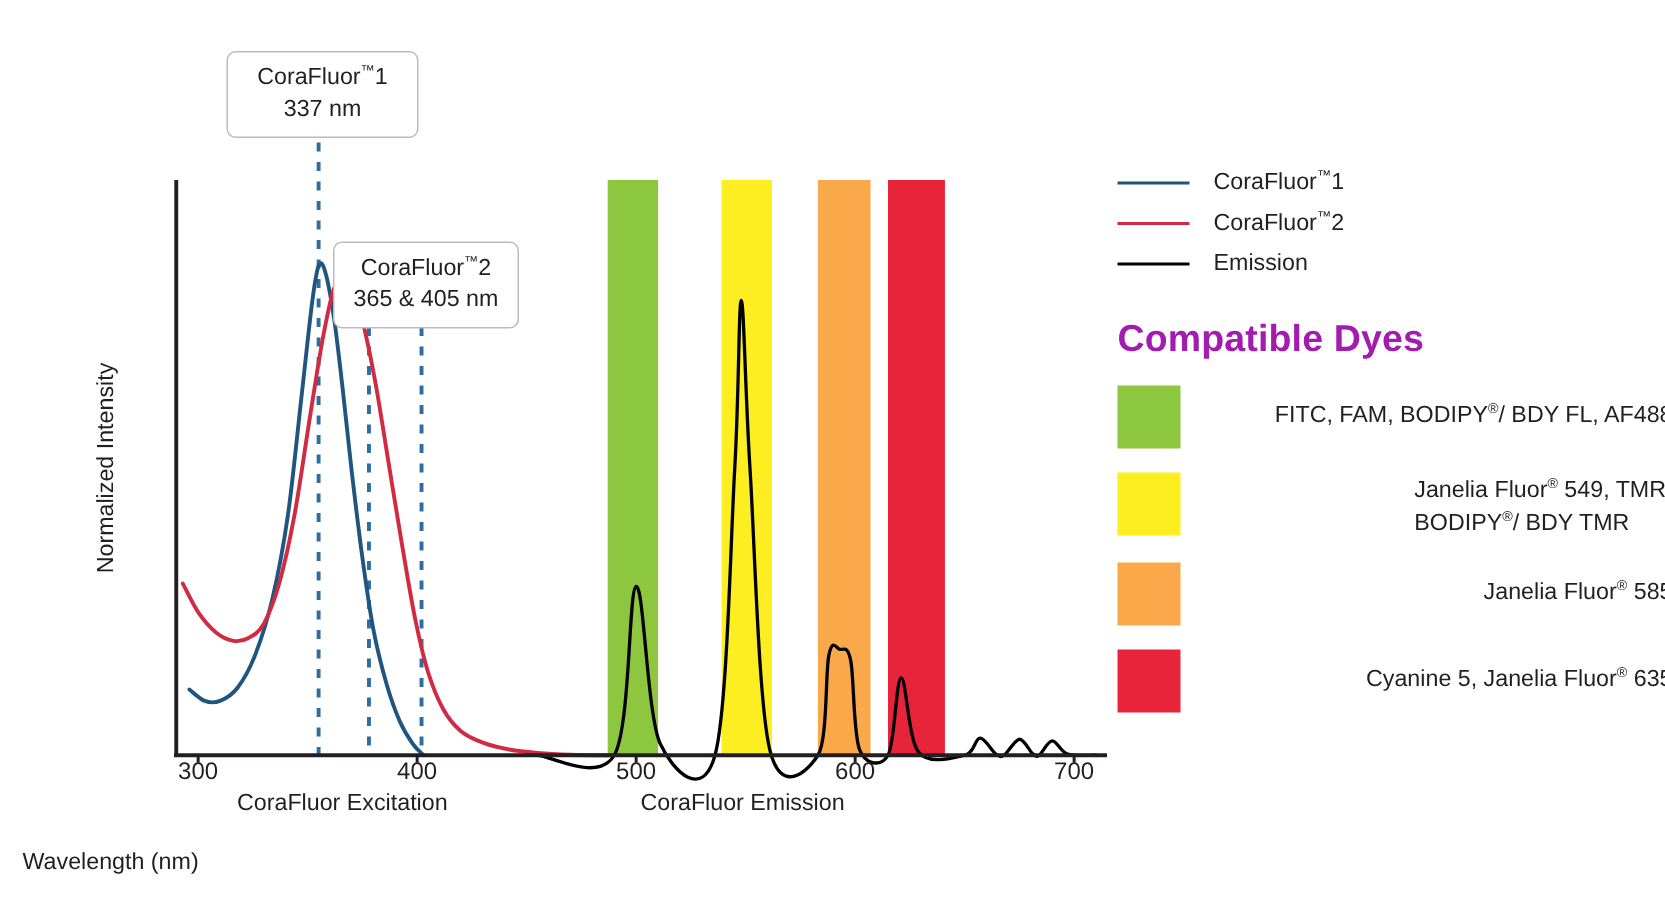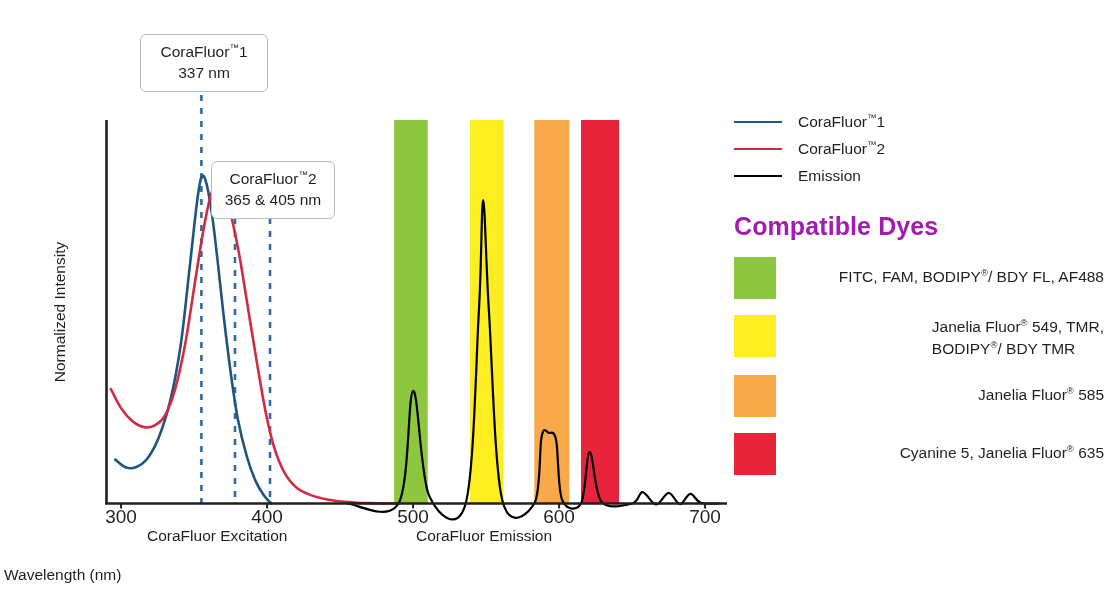--- a/index.html
+++ b/index.html
@@ -10,21 +10,21 @@
   body {
     width: 1110px;
     height: 612px;
     font-family: "Liberation Sans", sans-serif;
     color: #231f20;
     overflow: hidden;
     position: relative;
   }
   #figure {
     position: absolute;
-    left: 4px; top: 0;
+    left: 15px; top: 0;
     width: 889px;
     height: 612px;
   }
   .plot-svg {
     position: absolute;
     left: 0; top: 0;
   }
 
   
   .callout {
@@ -40,21 +40,21 @@
     padding: 7px 10px 8px 10px;
     white-space: nowrap;
   }
   #callout-cf1 { left: 136px; top: 34px; width: 128px; }
   #callout-cf2 { left: 207px; top: 161px; width: 124px; }
   .callout .ln { display: block; }
 
   
   .axis-tick {
     position: absolute;
-    font-size: 19px;
+    font-size: 16px;
     color: #231f20;
     text-align: center;
     width: 60px;
   }
   .sub-label {
     position: absolute;
     font-size: 15.5px;
     color: #231f20;
     text-align: left;
     white-space: nowrap;

